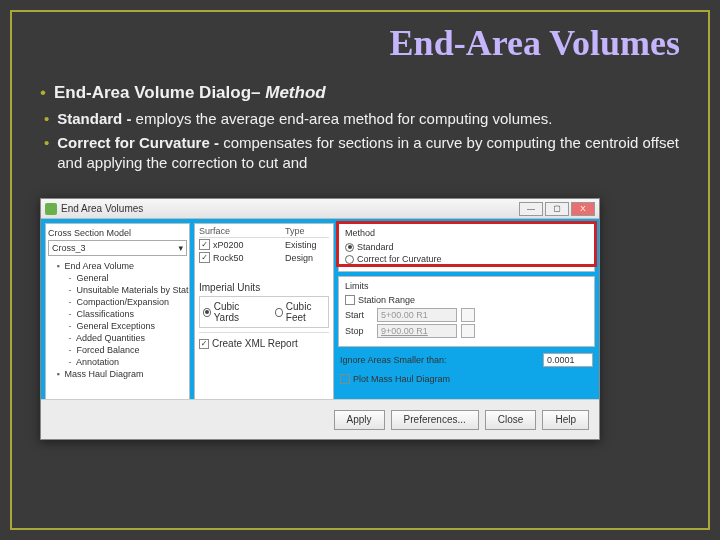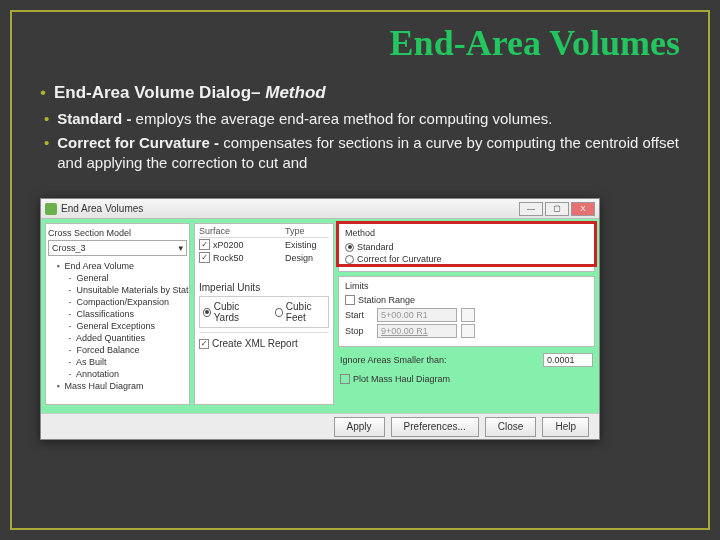--- a/index.html
+++ b/index.html
@@ -14,40 +14,40 @@
     position: absolute;
     top: 10px; left: 10px; right: 10px; bottom: 10px;
     border: 2px solid #a8a838;
     pointer-events: none;
   }
   .slide-title {
     position: absolute;
     top: 22px; right: 40px;
     font-size: 36px;
     font-weight: bold;
-    color: #22c55e;
+    color: #c4b5fd;
     font-family: "Times New Roman", serif;
   }
   .content {
     position: absolute;
     top: 82px; left: 40px; right: 40px;
     color: #f0f0f0;
     font-size: 17px;
     line-height: 1.35;
   }
   .bullet-row { display: flex; margin-bottom: 4px; }
   .bullet-dot { color: #b0b030; margin-right: 8px; }
   .bullet-row.sub { margin-left: 4px; font-size: 15px; }
   .bold { font-weight: bold; }
   .italic { font-style: italic; font-weight: bold; }
   .dlg {
     position: absolute;
     top: 198px; left: 40px;
     width: 560px; height: 242px;
-    background: #86efac;
+    background: #0ea5e9;
     border: 1px solid #888;
     box-shadow: 0 2px 10px rgba(0,0,0,.5);
     font-family: Tahoma, sans-serif;
     font-size: 10px;
     color: #333;
   }
   .dlg-titlebar {
     height: 20px;
     background: linear-gradient(#f7f7f7,#e4e4e4);
     border-bottom: 1px solid #bbb;
@@ -120,21 +120,21 @@
   .txt{border:1px solid #aaa;height:14px;padding:0 3px;font-size:9px;display:flex;align-items:center;background:#fff;}
   .txt.dis{background:#f0f0f0;color:#999;}
   .pick{width:14px;height:14px;border:1px solid #aaa;background:#f6f6f6;}
   .method-box-highlight{
     position:absolute; top:-2px; right:-2px; left:-2px; height:46px;
     border:3px solid #cc2222; pointer-events:none;
   }
   .units-row{ display:flex; gap:18px; align-items:center;}
   .lower-row{ display:flex; gap:12px; align-items:center; padding-top:4px; border-top:1px solid #ddd; margin-top:4px;}
   .dlg-footer{
-    position:absolute; bottom:0; left:0; right:0; height:26px;
+    position:absolute; bottom:0; left:0; right:0; height:40px;
     background:#ececec; border-top:1px solid #ccc;
     display:flex; align-items:center; justify-content:flex-end; gap:6px;
     padding:4px 10px;
   }
   .btn{
     border:1px solid #999; background:linear-gradient(#fdfdfd,#e6e6e6);
     height:20px; padding:0 12px; font-size:10px; cursor:pointer;
     display:inline-flex;align-items:center;
   }
 </style>
@@ -185,21 +185,20 @@
         <span>▾</span>
       </div>
       <div class="tree-item"><span class="exp">▪</span> <span>End Area Volume</span></div>
       <div class="tree-item child"><span class="exp">-</span> <span>General</span></div>
       <div class="tree-item child"><span class="exp">-</span> <span>Unsuitable Materials by Station</span></div>
       <div class="tree-item child"><span class="exp">-</span> <span>Compaction/Expansion</span></div>
       <div class="tree-item child"><span class="exp">-</span> <span>Classifications</span></div>
       <div class="tree-item child"><span class="exp">-</span> <span>General Exceptions</span></div>
       <div class="tree-item child"><span class="exp">-</span> <span>Added Quantities</span></div>
       <div class="tree-item child"><span class="exp">-</span> <span>Forced Balance</span></div>
-      <div class="tree-item child"><span class="exp">-</span> <span>As Built</span></div>
       <div class="tree-item child"><span class="exp">-</span> <span>Annotation</span></div>
       <div class="tree-item"><span class="exp">▪</span> <span>Mass Haul Diagram</span></div>
     </div>
 
     <div class="surface-pane">
       <div class="surface-head">
         <span>Surface</span>
         <span>Type</span>
       </div>
       <div class="surface-row">

